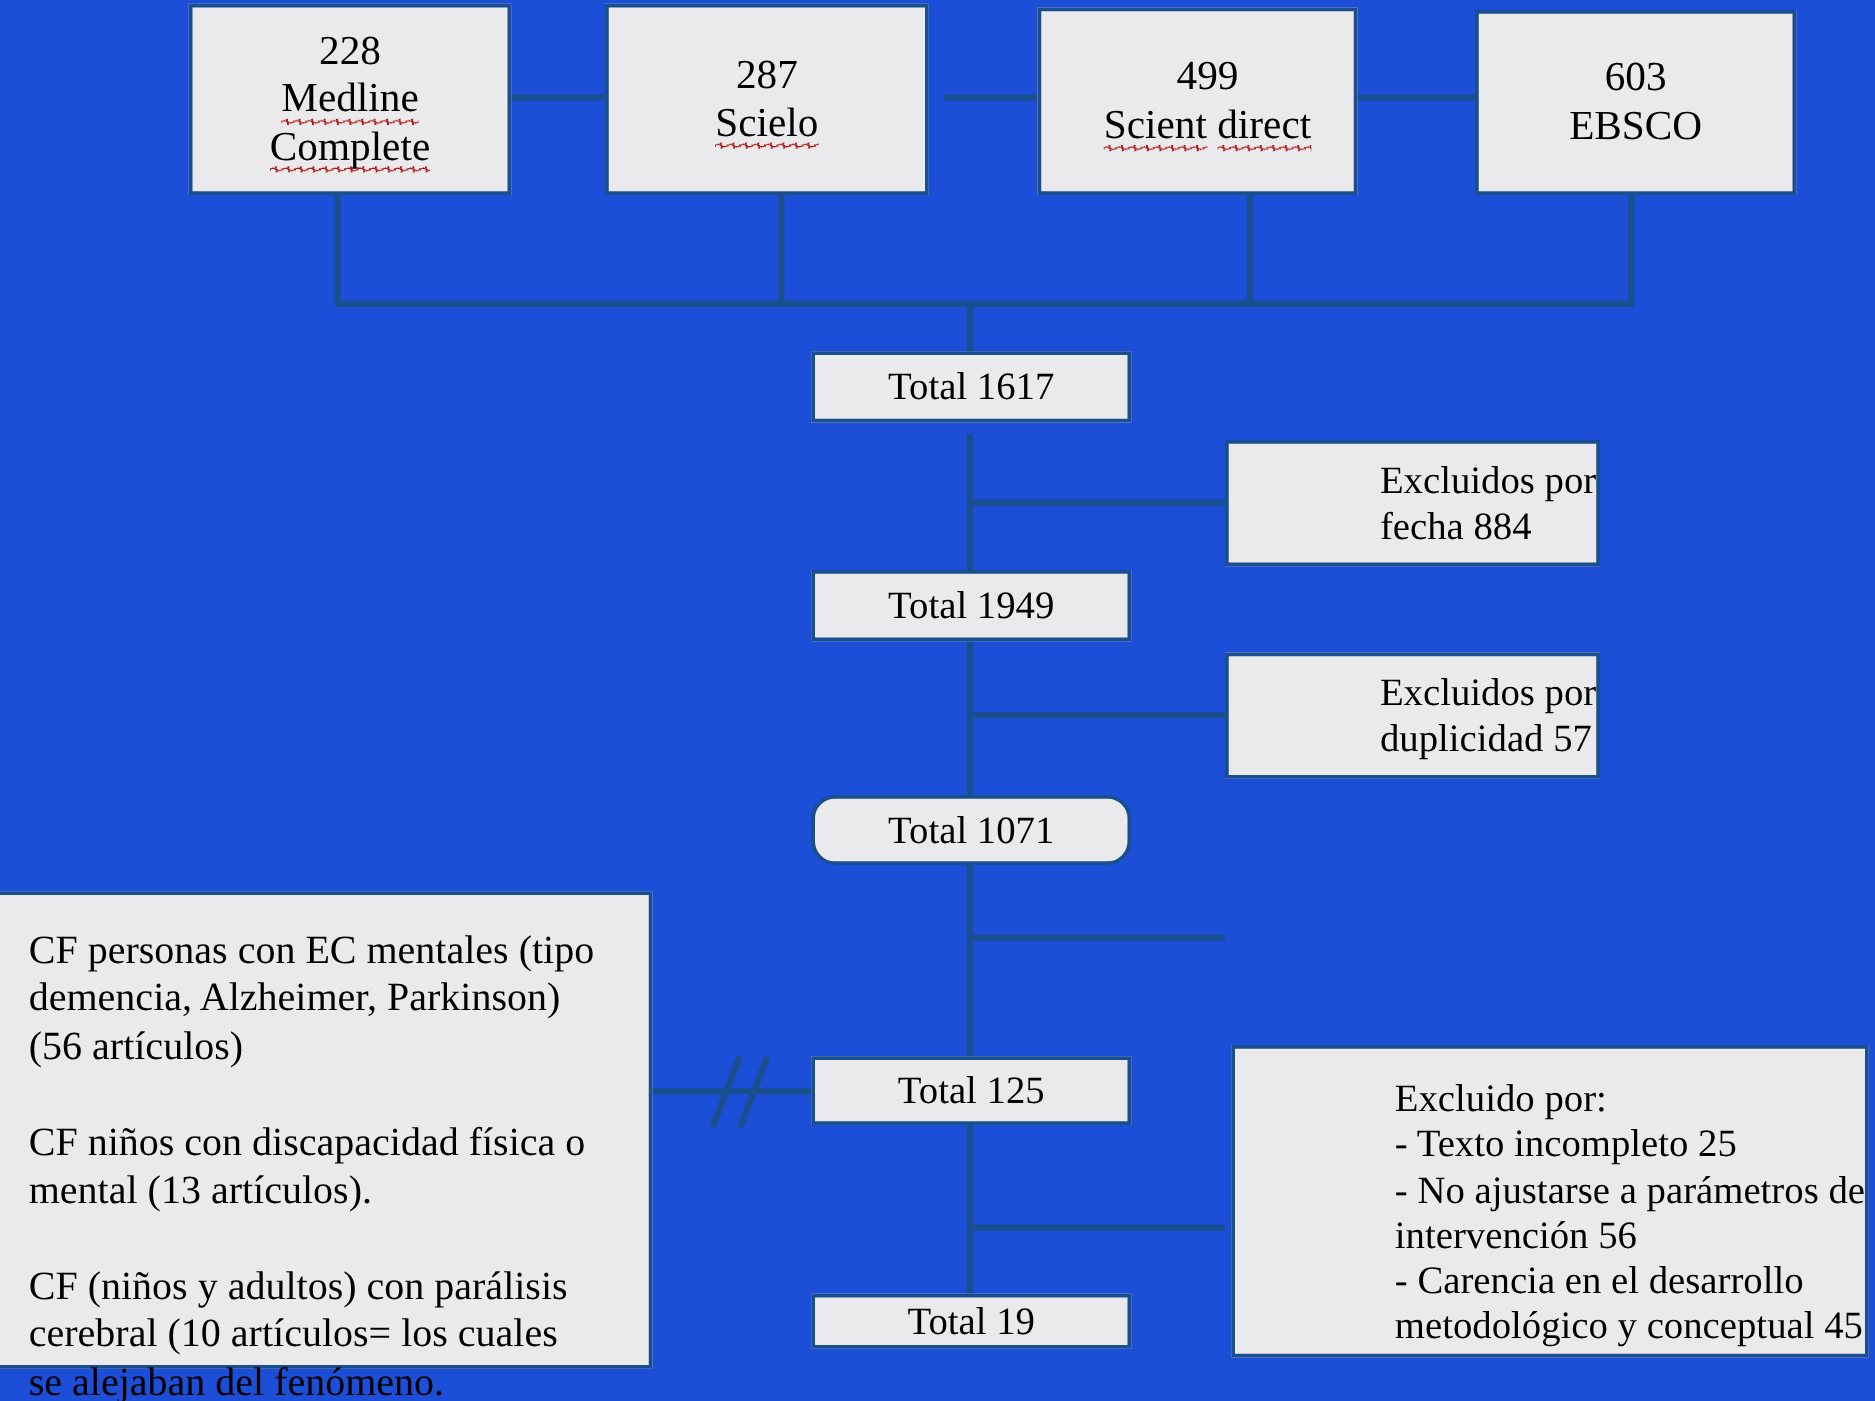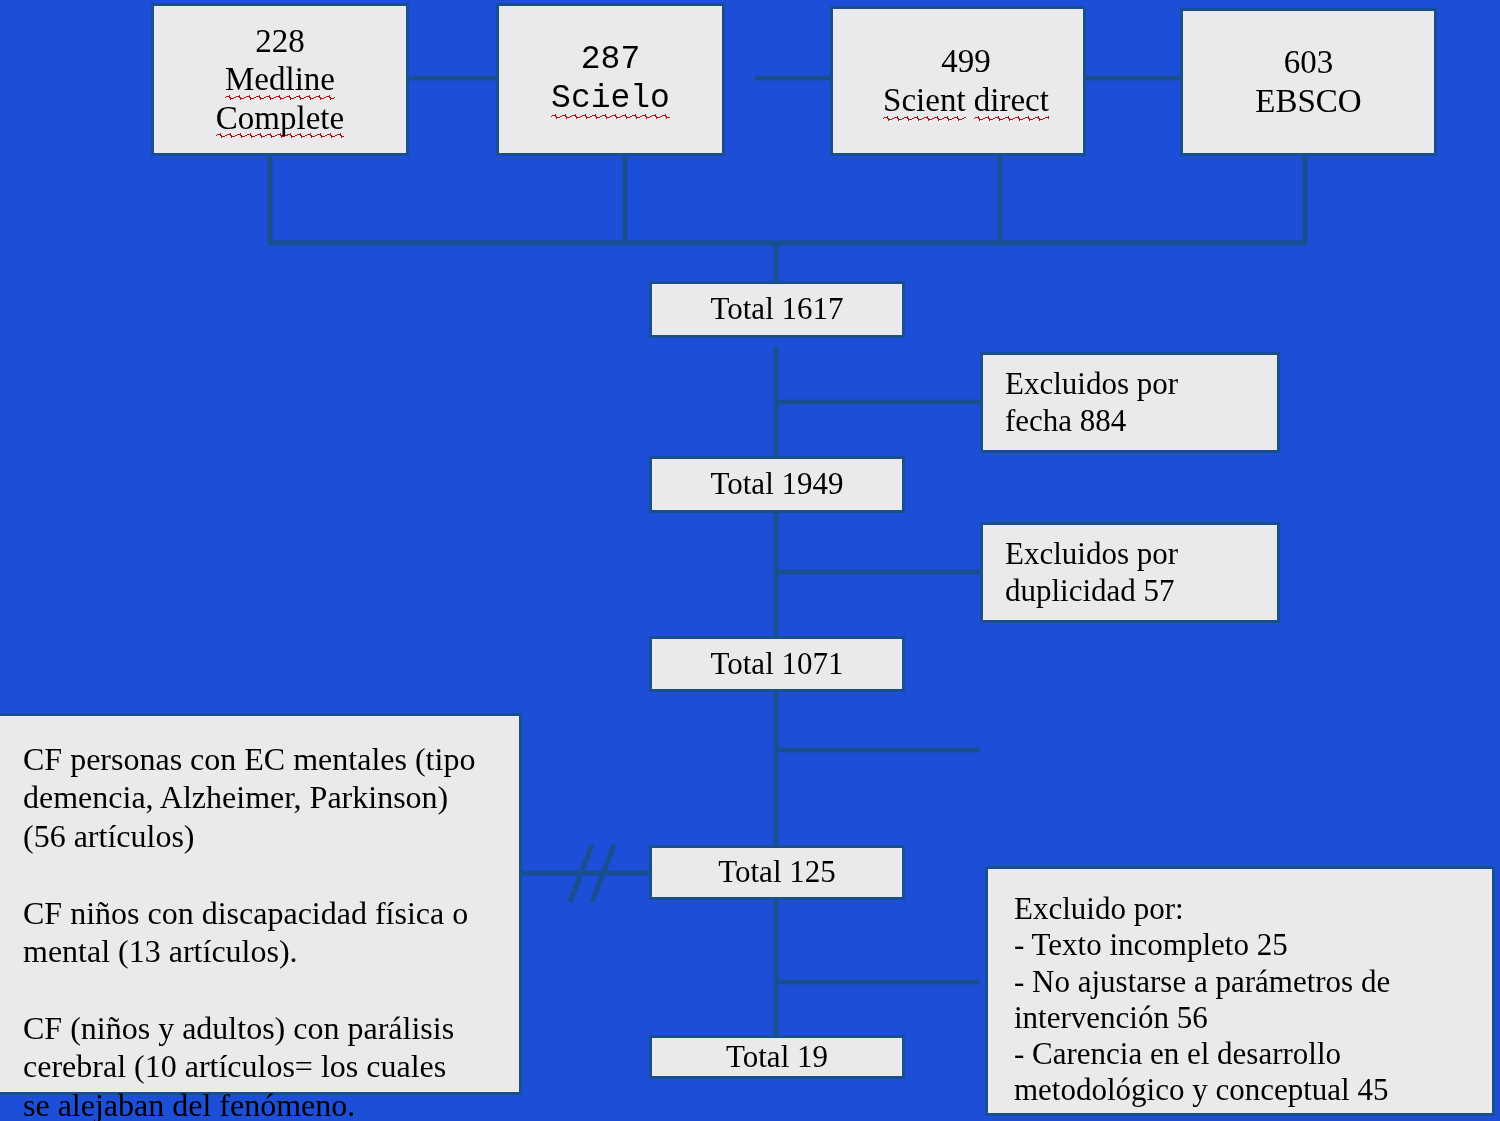--- a/index.html
+++ b/index.html
@@ -46,21 +46,21 @@
     text-align: center;
     padding: 0 6px;
   }
   
   .total {
     font-size: 31px;
     text-align: center;
   }
   
   .excl {
-    justify-content: flex-start;
+    justify-content: flex-end;
     font-size: 31px;
     text-align: left;
     padding-left: 22px;
   }
   .excl.top-align {
     align-items: flex-start;
     padding-top: 16px;
   }
   
   .notes {
@@ -128,21 +128,21 @@
       <line x1="614" y1="845" x2="592" y2="902"></line>
     </g>
   </svg>
 
   <div class="box src" style="left:151px; top:3px; width:258px; height:153px;">
     <span class="txt">228
 <span class="squig">Medline</span>
 <span class="squig">Complete</span></span>
   </div>
 
-  <div class="box src" style="left:496px; top:3px; width:229px; height:153px;font-family:Liberation Mono, monospace;">
+  <div class="box src" style="left:484px; top:3px; width:259px; height:153px;">
     <span class="txt">287
 <span class="squig">Scielo</span></span>
   </div>
 
   <div class="box src" style="left:830px; top:6px; width:256px; height:150px;padding-left:22px;">
     <span class="txt">499
 <span class="squig">Scient</span> <span class="squig">direct</span></span>
   </div>
 
   <div class="box src" style="left:1180px; top:8px; width:257px; height:148px;">
@@ -151,21 +151,21 @@
   </div>
 
   <div class="box total" style="left:649px; top:281px; width:256px; height:57px;">
     <span class="txt">Total 1617</span>
   </div>
 
   <div class="box total" style="left:649px; top:456px; width:256px; height:57px;">
     <span class="txt">Total 1949</span>
   </div>
 
-  <div class="box total" style="left:649px; top:636px; width:256px; height:56px;">
+  <div class="box total" style="left:649px; top:636px; width:256px; height:56px;border-radius:19px;">
     <span class="txt">Total 1071</span>
   </div>
 
   <div class="box total" style="left:649px; top:845px; width:256px; height:55px;">
     <span class="txt">Total 125</span>
   </div>
 
   <div class="box total" style="left:649px; top:1035px; width:256px; height:44px;">
     <span class="txt">Total 19</span>
   </div>
@@ -174,21 +174,21 @@
     <span class="txt">Excluidos por
 fecha 884</span>
   </div>
 
   <div class="box excl" style="left:980px; top:522px; width:300px; height:101px;">
     <span class="txt">Excluidos por
 duplicidad 57</span>
   </div>
 
 
-  <div class="box excl top-align" style="left:985px; top:866px; width:510px; height:250px; padding-left:26px; padding-top:22px;">
+  <div class="box excl top-align" style="left:985px; top:836px; width:510px; height:250px; padding-left:26px; padding-top:22px;">
     <span class="txt">Excluido por:
 - Texto incompleto 25
 - No ajustarse a parámetros de
 intervención 56
 - Carencia en el desarrollo
 metodológico y conceptual 45</span>
   </div>
 
   <div class="box notes" style="left:-4px; top:713px; width:526px; height:382px;">
     <span class="txt">CF personas con EC mentales (tipo

